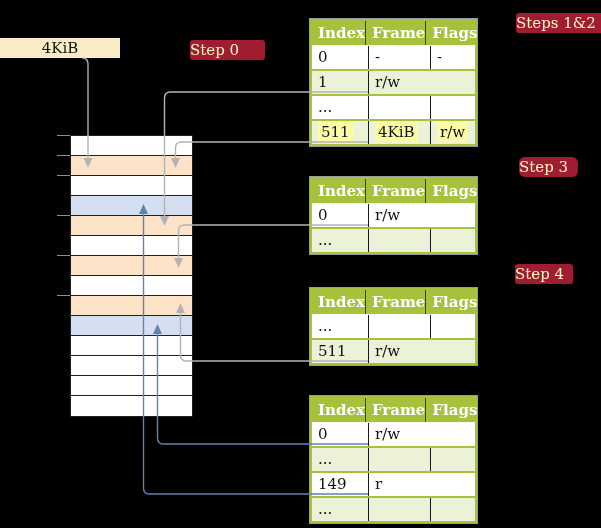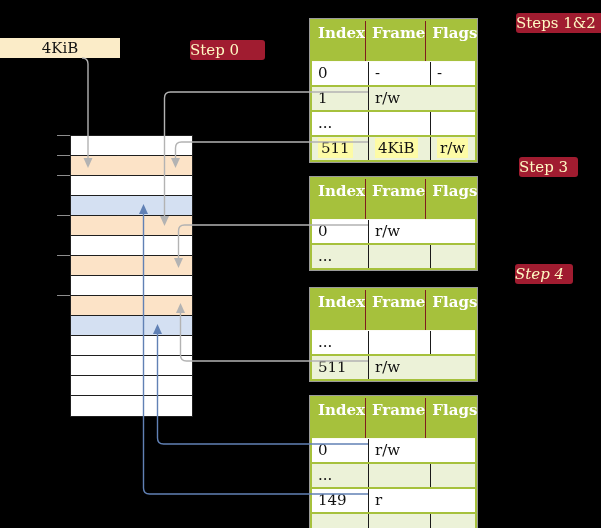--- a/index.html
+++ b/index.html
@@ -10,22 +10,22 @@
   }
   #canvas{position:absolute;inset:0;width:601px;height:528px;}
 
   
   .steplabel{
     position:absolute;height:20px;line-height:20px;text-align:left;
     background:var(--crimson);color:#fef9c3;font-size:15px;border-radius:3px;
   }
   #step0{left:190px;top:40px;width:75px;}
   #steps12{left:516px;top:13px;width:85px;border-top-right-radius:0;border-bottom-right-radius:0;}
-  #step3{left:519px;top:157px;width:59px;}
-  #step4{left:515px;top:264px;width:58px;font-style:italic;}
+  #step3{left:519px;top:157px;width:59px;border-radius:6px;}
+  #step4{left:515px;top:264px;width:58px;}
 
   #pagesize{
     position:absolute;left:0;top:38px;width:120px;height:20px;line-height:20px;
     background:var(--cream);color:#111;font-size:15px;text-align:center;
   }
 
   
   #memory{
     position:absolute;left:70px;top:135px;width:121px;
     border:1px solid var(--memline);box-sizing:content-box;
@@ -34,21 +34,21 @@
   .memrow:last-child{height:20px;border-bottom:none;}
   .memrow.white{background:#fff;}
   .memrow.orange{background:var(--memorange);}
   .memrow.blue{background:var(--memblue);}
 
   
   .ptable{
     position:absolute;left:309px;width:169px;box-sizing:border-box;
     background:var(--green);border:1px solid var(--tblouter);padding:2px;
   }
-  .thead{display:flex;height:40px;}
+  .thead{display:flex;height:24px;align-items:flex-end;}
   .thead .cell{
     background:var(--green);color:#fff;font-weight:bold;font-size:15px;
     line-height:24px;padding-left:6px;box-sizing:border-box;
   }
   .thead .cell + .cell{border-left:1px solid #7f1d1d;}
   .tbody{border-top:1px solid #fbfbf4;}
   .trow{display:flex;height:23px;margin-top:2px;}
   .trow:first-child{margin-top:0;}
   .trow .cell{
     font-size:15px;line-height:23px;padding-left:6px;color:#111;

